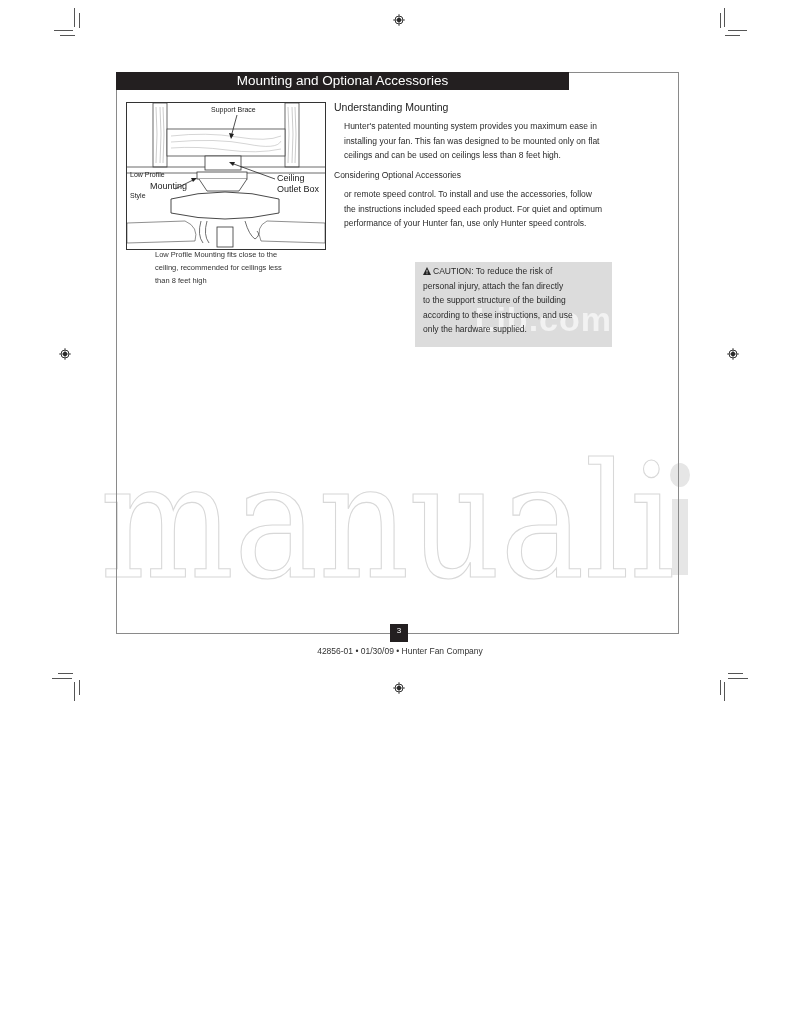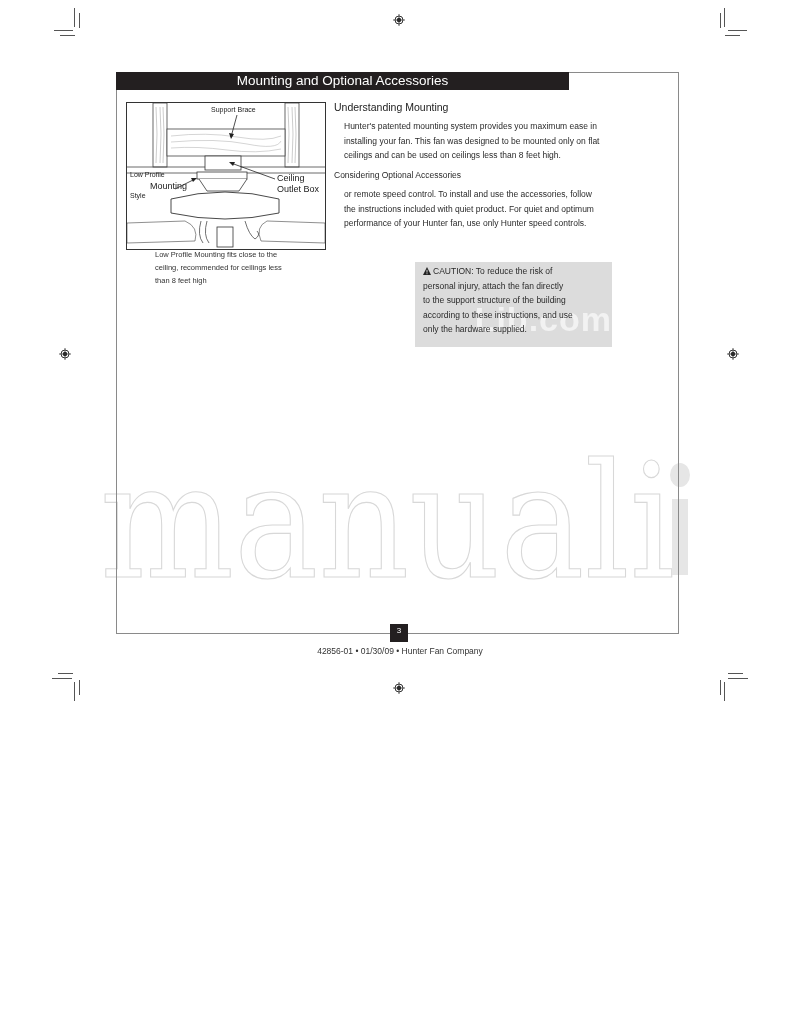--- a/index.html
+++ b/index.html
@@ -130,21 +130,21 @@
 
 <div class="h2">Understanding Mounting</div>
 <div class="para" style="top:119px;">
   <div>Hunter's patented mounting system provides you maximum ease in</div>
   <div>installing your fan. This fan was designed to be mounted only on flat</div>
   <div>ceilings and can be used on ceilings less than 8 feet high.</div>
 </div>
 <div class="h3">Considering Optional Accessories</div>
 <div class="para" style="top:187px;">
   <div>or remote speed control. To install and use the accessories, follow</div>
-  <div>the instructions included with quiet product. For quiet and optimum</div>
+  <div>the instructions included speed each product. For quiet and optimum</div>
   <div>performance of your Hunter fan, use only Hunter speed controls.</div>
 </div>
 
 <div class="caution">
   <span class="abs" style="left:0;top:38px;width:197px;text-align:right;font-size:34px;font-weight:bold;color:#f2f2f2;letter-spacing:1px;">Lib.com</span>
   <div class="caution-text">
     <div>
       <svg width="8" height="8" viewBox="0 0 10 10" style="vertical-align:-1px;margin-right:2px;">
           <polygon points="5,0 10,10 0,10" fill="#222"></polygon>
           <rect x="4.4" y="3.5" width="1.2" height="3.5" fill="#dcdcdc"></rect>

